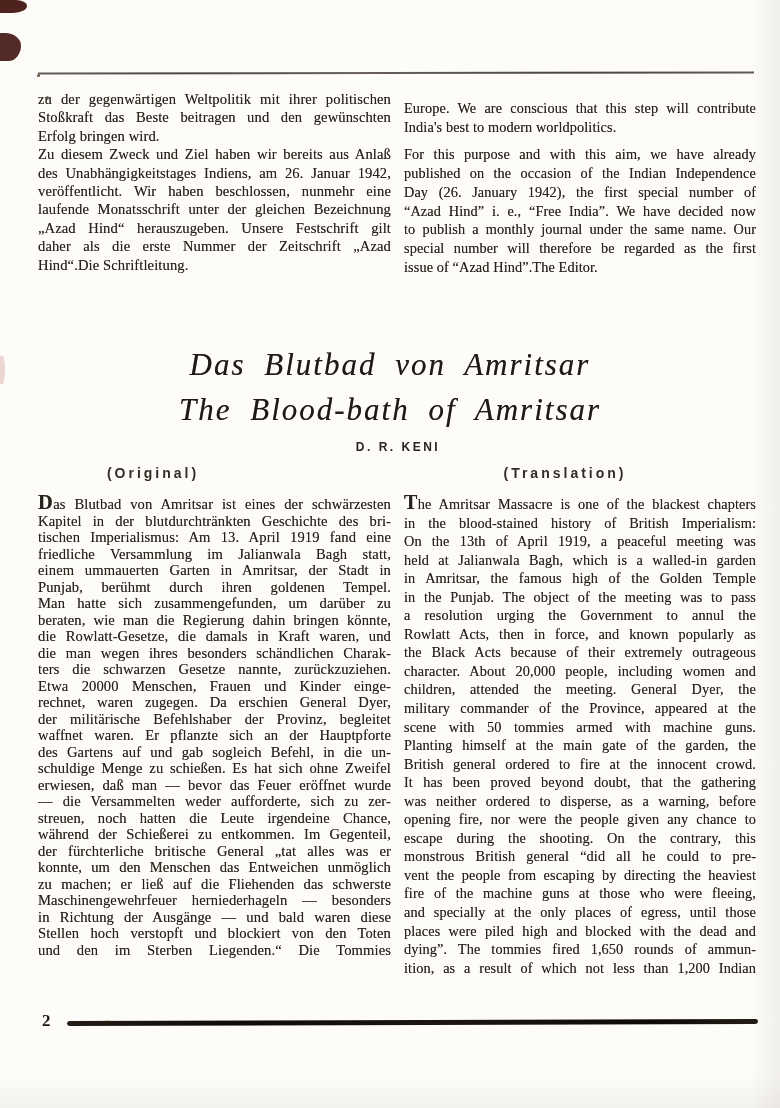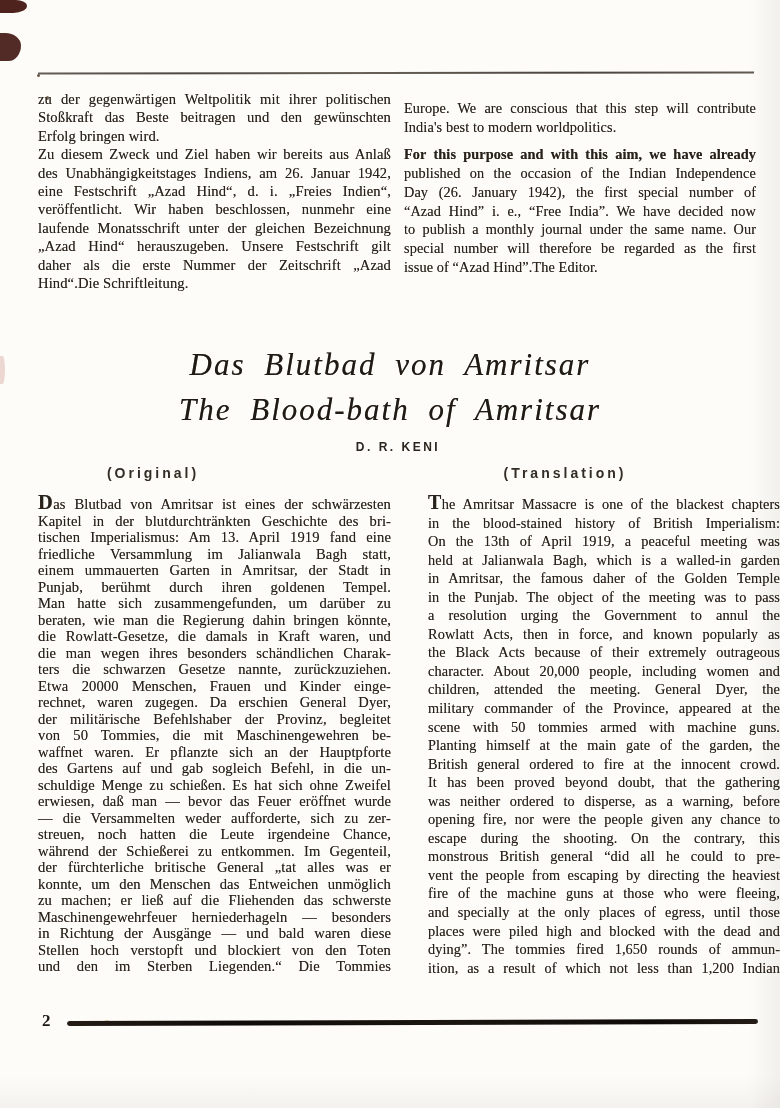--- a/index.html
+++ b/index.html
@@ -26,25 +26,25 @@
   .bottom-rule{
     left:67px;top:1020px;width:691px;height:5px;border-radius:3px/60%;
     background:linear-gradient(to right,#241c15,#0f0b08 25%,#1d1610 55%,#0e0a07 85%,#241c15);
     transform:rotate(-0.15deg);
   }
   
   .col{line-height:18.4px;font-size:14.6px;letter-spacing:.1px;text-shadow:0 0 .35px rgba(43,33,24,.55);}
   .intro-de{left:38px;top:90px;width:353px;}
   .intro-en{left:404px;top:99px;width:352px;font-size:14.3px;line-height:18.7px;}
   .body-de{left:38px;top:492px;width:353px;line-height:16.5px;}
-  .body-en{left:404px;top:492px;width:352px;font-size:14.3px;line-height:18.55px;margin-left:24px;}
+  .body-en{left:404px;top:492px;width:352px;font-size:14.3px;line-height:18.55px;}
   .line{text-align:justify;text-align-last:justify;}
   .line.nojust{text-align-last:left;}
   .line.split{display:flex;justify-content:flex-start;text-align-last:auto;}
-  .line.gap{margin-top:9px;font-weight:bold;}
+  .line.gap{margin-top:9px;}
   .dropcap{font-weight:bold;font-size:1.4em;line-height:1;letter-spacing:.5px;}
   
   .title{
     left:0;width:780px;text-align:center;
     font-style:italic;font-size:31px;color:#201a14;
     letter-spacing:2px;word-spacing:9px;
     text-shadow:0 0 .4px rgba(32,26,20,.6);
   }
   .title-de{top:347px;}
   .title-en{top:392px;}
@@ -83,21 +83,20 @@
   <div class="abs speck-3"></div>
 
   <div class="abs top-rule"></div>
 
   <div class="abs col intro-de">
       <div class="line">zu der gegenwärtigen Weltpolitik mit ihrer politischen</div>
       <div class="line">Stoßkraft das Beste beitragen und den gewünschten</div>
       <div class="line nojust">Erfolg bringen wird.</div>
       <div class="line">Zu diesem Zweck und Ziel haben wir bereits aus Anlaß</div>
       <div class="line">des Unabhängigkeitstages Indiens, am 26. Januar 1942,</div>
-      <div class="line">eine Festschrift „Azad Hind“, d. i. „Freies Indien“,</div>
       <div class="line">veröffentlicht. Wir haben beschlossen, nunmehr eine</div>
       <div class="line">laufende Monatsschrift unter der gleichen Bezeichnung</div>
       <div class="line">„Azad Hind“ herauszugeben. Unsere Festschrift gilt</div>
       <div class="line">daher als die erste Nummer der Zeitschrift „Azad</div>
       <div class="line split">
         <span>Hind“.</span>
         <span>Die Schriftleitung.</span>
       </div>
     </div>
   <div class="abs col intro-en">
@@ -131,42 +130,41 @@
       <div class="line">einem ummauerten Garten in Amritsar, der Stadt in</div>
       <div class="line">Punjab, berühmt durch ihren goldenen Tempel.</div>
       <div class="line">Man hatte sich zusammengefunden, um darüber zu</div>
       <div class="line">beraten, wie man die Regierung dahin bringen könnte,</div>
       <div class="line">die Rowlatt-Gesetze, die damals in Kraft waren, und</div>
       <div class="line">die man wegen ihres besonders schändlichen Charak-</div>
       <div class="line">ters die schwarzen Gesetze nannte, zurückzuziehen.</div>
       <div class="line">Etwa 20000 Menschen, Frauen und Kinder einge-</div>
       <div class="line">rechnet, waren zugegen. Da erschien General Dyer,</div>
       <div class="line">der militärische Befehlshaber der Provinz, begleitet</div>
-      <div class="line">von 50 Tommies, die mit Maschinengewehren be-</div>
       <div class="line">waffnet waren. Er pflanzte sich an der Hauptpforte</div>
       <div class="line">des Gartens auf und gab sogleich Befehl, in die un-</div>
       <div class="line">schuldige Menge zu schießen. Es hat sich ohne Zweifel</div>
       <div class="line">erwiesen, daß man — bevor das Feuer eröffnet wurde</div>
       <div class="line">— die Versammelten weder aufforderte, sich zu zer-</div>
       <div class="line">streuen, noch hatten die Leute irgendeine Chance,</div>
       <div class="line">während der Schießerei zu entkommen.  Im Gegenteil,</div>
       <div class="line">der fürchterliche britische General „tat alles was er</div>
       <div class="line">konnte, um den Menschen das Entweichen unmöglich</div>
       <div class="line">zu machen; er ließ auf die Fliehenden das schwerste</div>
       <div class="line">Maschinengewehrfeuer herniederhageln — besonders</div>
       <div class="line">in Richtung der Ausgänge — und bald waren diese</div>
       <div class="line">Stellen hoch verstopft und blockiert von den Toten</div>
       <div class="line">und den im Sterben Liegenden.“ Die Tommies</div>
     </div>
   <div class="abs col body-en">
       <div class="line"><span class="dropcap">T</span>he Amritsar Massacre is one of the blackest chapters</div>
       <div class="line">in the blood-stained history of British Imperialism:</div>
       <div class="line">On the 13th of April 1919, a peaceful meeting was</div>
       <div class="line">held at Jalianwala Bagh, which is a walled-in garden</div>
-      <div class="line">in Amritsar, the famous daher of the Golden Temple</div>
+      <div class="line">in Amritsar, the famous high of the Golden Temple</div>
       <div class="line">in the Punjab. The object of the meeting was to pass</div>
       <div class="line">a resolution urging the Government to annul the</div>
       <div class="line">Rowlatt Acts, then in force, and known popularly as</div>
       <div class="line">the Black Acts because of their extremely outrageous</div>
       <div class="line">character. About 20,000 people, including women and</div>
       <div class="line">children, attended the meeting. General Dyer, the</div>
       <div class="line">military commander of the Province, appeared at the</div>
       <div class="line">scene with 50 tommies armed with machine guns.</div>
       <div class="line">Planting himself at the main gate of the garden, the</div>
       <div class="line">British general ordered to fire at the innocent crowd.</div>

